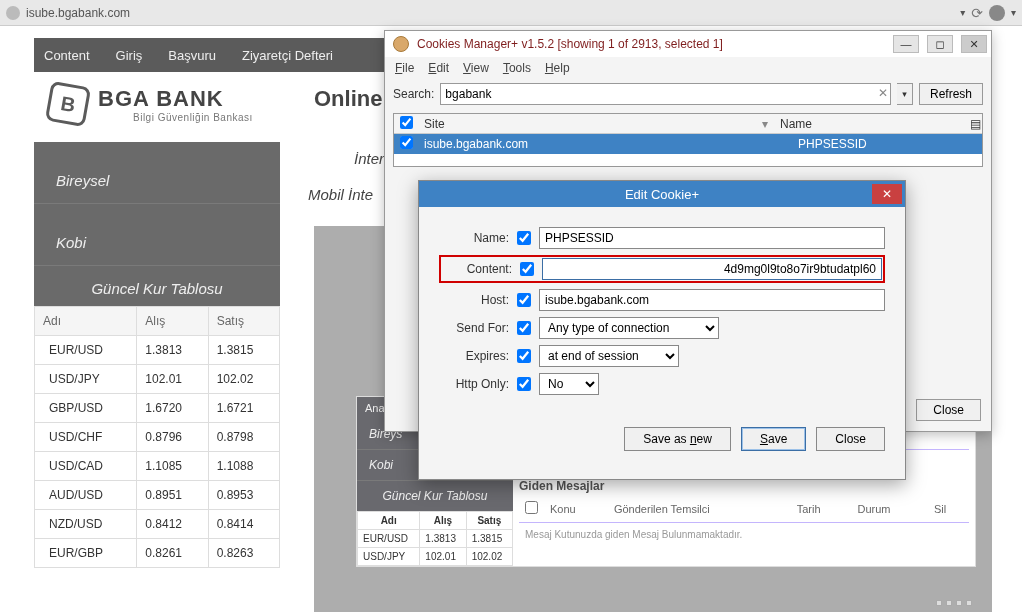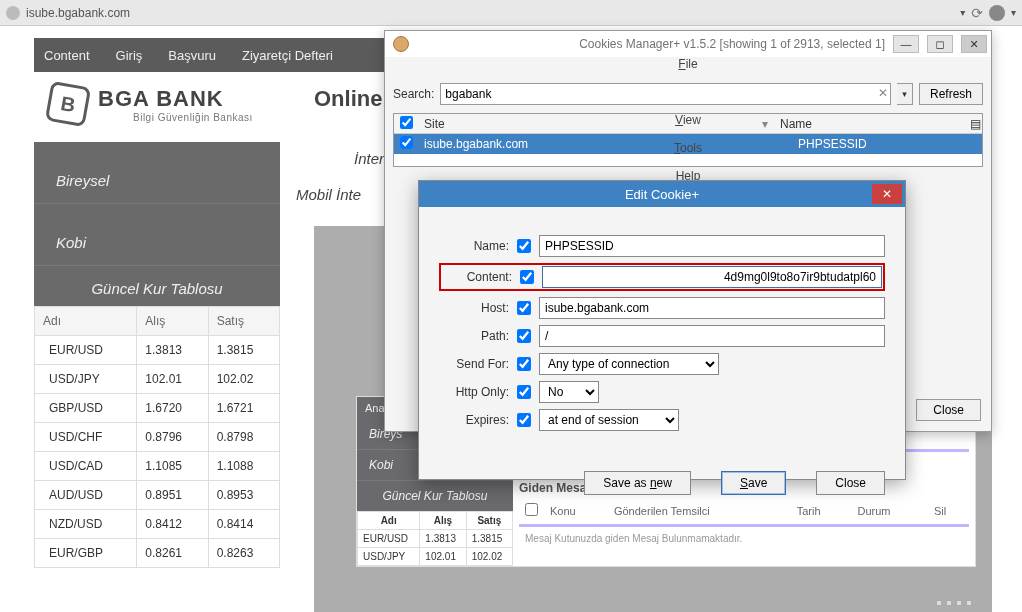--- a/index.html
+++ b/index.html
@@ -22,21 +22,21 @@
 
 
 .logo-block { position: absolute; left: 48px; top: 58px; display: flex; align-items: center; gap: 10px; }
 .logo-mark { width: 40px; height: 40px; border: 3px solid #5b5b5b; border-radius: 8px; transform: rotate(10deg); display: flex; align-items: center; justify-content: center; font-weight: bold; font-size: 20px; color: #5b5b5b; }
 .logo-text { font-size: 22px; letter-spacing: 1px; font-weight: 600; color: #444; }
 .logo-sub { font-size: 10px; color: #777; letter-spacing: 0.5px; margin-left: 35px; }
 
 .online-title { position: absolute; left: 314px; top: 60px; font-size: 22px; font-weight: 600; color: #444; }
 .italic-link { font-style: italic; color: #444; font-size: 15px; }
 .it1 { position: absolute; left: 314px; top: 124px; margin-left: 40px; }
-.it2 { position: absolute; left: 296px; top: 160px; }
+.it2 { position: absolute; left: 308px; top: 160px; }
 
 
 .sidebar { position: absolute; left: 34px; top: 116px; width: 246px; background: #6a6a6a; color: #eee; }
 .sidebar .item { padding: 14px 22px; font-style: italic; font-size: 15px; border-bottom: 1px solid #7a7a7a; cursor: pointer; margin-top: 16px; }
 .sidebar .title { padding: 14px 12px; font-size: 15px; font-style: italic; text-align: center; background: #6a6a6a; }
 
 .kur-table { position: absolute; left: 34px; top: 280px; width: 246px; border-collapse: collapse; background: #fff; font-size: 12px; }
 .kur-table th, .kur-table td { border: 1px solid #ddd; padding: 7px 8px; text-align: left; }
 .kur-table th { background: #f5f5f5; font-weight: 400; color: #666; }
 .kur-table td:first-child { padding-left: 14px; }
@@ -47,32 +47,32 @@
 
 .mini { position: absolute; left: 42px; top: 170px; width: 620px; background: #fff; border: 1px solid #ddd; }
 .mini-nav { height: 22px; background: #69696e; color: #eee; display: flex; align-items: center; padding: 0 8px; font-size: 11px; }
 .mini-side { width: 156px; float: left; }
 .mini-side .mitem { background: #69696e; color: #eee; padding: 8px 12px; font-style: italic; font-size: 12px; border-bottom: 1px solid #7a7a7a; }
 .mini-side .mtitle { background: #69696e; color: #eee; padding: 8px 6px; font-style: italic; font-size: 12px; text-align: center; }
 .mini-kur { width: 156px; border-collapse: collapse; font-size: 10px; }
 .mini-kur th, .mini-kur td { border: 1px solid #ddd; padding: 3px 5px; }
 .mini-right { margin-left: 156px; padding: 6px; }
 .mini-msg-table { width: 100%; border-collapse: collapse; font-size: 11px; }
-.mini-msg-table th, .mini-msg-table td { border-bottom: 3px solid #c4b5fd; padding: 6px 6px; text-align: left; color: #666; font-weight: 400; }
+.mini-msg-table th, .mini-msg-table td { border-bottom: 1px solid #c4b5fd; padding: 6px 6px; text-align: left; color: #666; font-weight: 400; }
 .mini-empty { font-size: 10px; color: #999; padding: 6px; }
 .mini-heading { font-size: 12px; color: #555; padding: 6px 0 2px; font-weight: 600; }
 
 
 .cm-window { position: absolute; left: 384px; top: 4px; width: 608px; height: 402px; background: #f4f4f4; border: 1px solid #999; box-shadow: 0 3px 12px rgba(0,0,0,.25); }
 .cm-titlebar { height: 26px; background: #fff; display: flex; align-items: center; padding: 0 4px 0 8px; gap: 8px; font-size: 12px; }
 .cm-cookie-icon { width: 16px; height: 16px; border-radius: 50%; background: #d9a86a; border: 1px solid #a87a3a; }
-.cm-title { flex: 1; text-align: right; color: #737373; }
+.cm-title { flex: 1; text-align: left; color: #7f1d1d; }
 .winbtn { width: 26px; height: 18px; background: #e5e5e5; border: 1px solid #bbb; display: flex; align-items: center; justify-content: center; font-size: 11px; cursor: pointer; }
 .winbtn.close { background: #ccc; }
-.cm-menubar { height: 22px; display: flex; align-items: center; gap: 14px; padding: 0 10px; font-size: 12px; color: #444; flex-direction: column; }
+.cm-menubar { height: 22px; display: flex; align-items: center; gap: 14px; padding: 0 10px; font-size: 12px; color: #444; }
 .cm-menubar span { cursor: pointer; }
 .cm-menubar span u { text-decoration: underline; }
 .cm-search-row { display: flex; align-items: center; gap: 6px; padding: 4px 8px; }
 .cm-search-row label { font-size: 12px; }
 .cm-search-input { flex: 1; height: 22px; border: 1px solid #999; padding: 0 20px 0 4px; font-size: 12px; }
 .cm-clear { width: 16px; height: 16px; margin-left: -22px; color: #888; cursor: pointer; font-size: 12px; text-align: center; }
 .cm-dd { width: 16px; height: 22px; border: 1px solid #999; border-left: none; background: #f0f0f0; font-size: 9px; display: flex; align-items: center; justify-content: center; cursor: pointer; }
 .cm-refresh { height: 22px; padding: 0 10px; border: 1px solid #999; background: #f0f0f0; font-size: 12px; cursor: pointer; }
 .cm-list { margin: 4px 8px; border: 1px solid #999; background: #fff; height: 54px; }
 .cm-list-header { display: flex; background: #f4f4f4; border-bottom: 1px solid #ccc; height: 20px; align-items: center; font-size: 12px; }
@@ -85,29 +85,29 @@
 .cm-row .chk { width: 24px; }
 .cm-row .site { flex: 1; }
 .cm-row .name { width: 190px; }
 .cm-close-row { position: absolute; right: 10px; bottom: 10px; }
 .btn { height: 22px; padding: 0 16px; border: 1px solid #999; background: #f0f0f0; font-size: 12px; cursor: pointer; }
 
 
 .ec-window { position: absolute; left: 418px; top: 154px; width: 488px; height: 300px; background: #f4f4f4; border: 1px solid #888; box-shadow: 0 5px 18px rgba(0,0,0,.35); }
 .ec-titlebar { height: 26px; background: #3e82c4; color: #fff; display: flex; align-items: center; justify-content: center; position: relative; font-size: 13px; }
 .ec-close { position: absolute; right: 3px; top: 3px; width: 30px; height: 20px; background: #c94040; color: #fff; display: flex; align-items: center; justify-content: center; font-size: 12px; cursor: pointer; }
-.ec-form { padding: 28px 20px; }
+.ec-form { padding: 20px 20px; }
 .ec-row { display: flex; align-items: center; gap: 8px; margin-bottom: 6px; }
 .ec-label { width: 70px; text-align: right; font-size: 12px; }
 .ec-chk { width: 14px; height: 14px; }
 .ec-input { flex: 1; height: 22px; border: 1px solid #888; padding: 0 5px; font-size: 12px; background: #fff; }
 .ec-select { height: 22px; border: 1px solid #888; font-size: 12px; background: #fff; padding: 0 4px; }
 .highlight-box { border: 2px solid #d00000; padding: 1px; }
 .ec-buttons { display: flex; gap: 10px; justify-content: flex-end; padding: 6px 20px 0; }
-.ec-btn { height: 24px; padding: 0 18px; border: 1px solid #888; background: #f0f0f0; font-size: 12px; cursor: pointer; margin-left: 20px; }
+.ec-btn { height: 24px; padding: 0 18px; border: 1px solid #888; background: #f0f0f0; font-size: 12px; cursor: pointer; }
 .ec-btn.primary { border: 1px solid #3b6ea5; box-shadow: inset 0 0 0 1px #9cc1e8; }
 
 
 .status-dots { position: absolute; right: 20px; bottom: 6px; display: flex; gap: 4px; }
 .status-dots .d { width: 6px; height: 6px; border: 1px solid #aaa; background: #ddd; }
 </style>
 </head>
 <body>
 
 <div class="browser-bar">
@@ -317,43 +317,38 @@
         <div class="ec-label">Content:</div>
         <input type="checkbox" class="ec-chk" checked="" style="">
         <input class="ec-input" style="border-color: rgb(59, 110, 165); text-align: right;" value="4d9mg0l9to8o7ir9btudatpl60">
       </div>
       <div class="ec-row">
         <div class="ec-label">Host:</div>
         <input type="checkbox" class="ec-chk" checked="" style="">
         <input class="ec-input" value="isube.bgabank.com" style="">
       </div>
       <div class="ec-row">
-        <div class="ec-label">Path:</div>
-        <input type="checkbox" class="ec-chk" checked="" style="">
-        <input class="ec-input" value="/" style="">
-      </div>
-      <div class="ec-row">
         <div class="ec-label">Send For:</div>
         <input type="checkbox" class="ec-chk" checked="" style="">
         <select class="ec-select" style="width:180px">
           <option>Any type of connection</option>
         </select>
       </div>
       <div class="ec-row">
+        <div class="ec-label">Expires:</div>
+        <input type="checkbox" class="ec-chk" checked="" style="">
+        <select class="ec-select" style="width:140px">
+          <option>at end of session</option>
+        </select>
+      </div>
+      <div class="ec-row">
         <div class="ec-label">Http Only:</div>
         <input type="checkbox" class="ec-chk" checked="" style="">
         <select class="ec-select" style="width:60px">
           <option>No</option>
-        </select>
-      </div>
-      <div class="ec-row">
-        <div class="ec-label">Expires:</div>
-        <input type="checkbox" class="ec-chk" checked="" style="">
-        <select class="ec-select" style="width:140px">
-          <option>at end of session</option>
         </select>
       </div>
     </div>
     <div class="ec-buttons">
       <button class="ec-btn">Save as <u>n</u>ew</button>
       <button class="ec-btn primary"><u>S</u>ave</button>
       <button class="ec-btn">Close</button>
     </div>
   </div>
 

